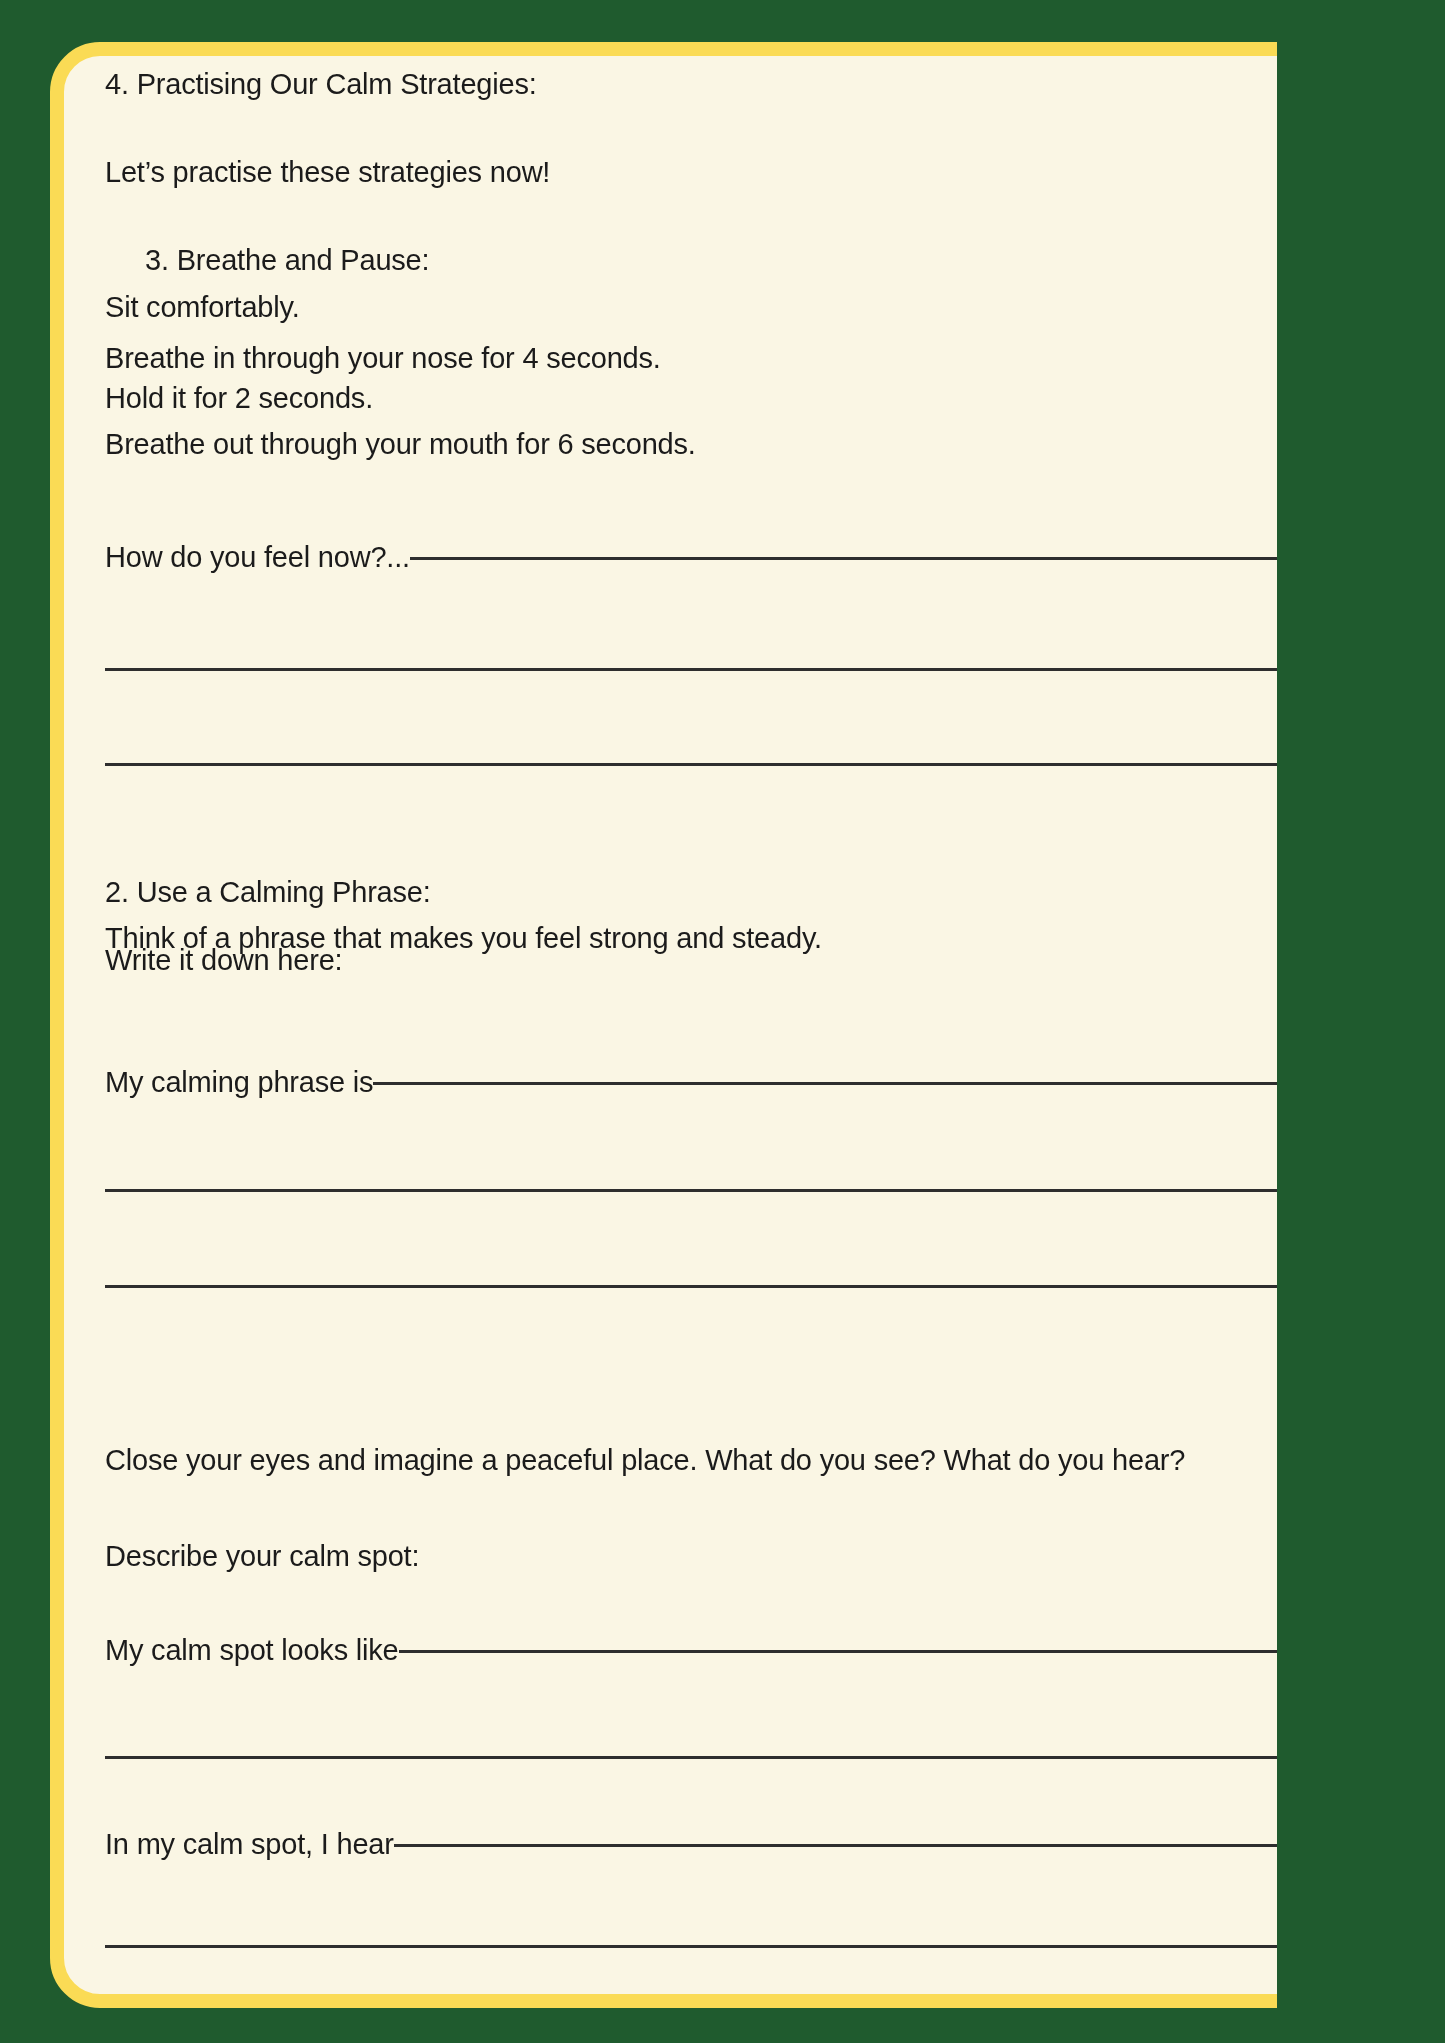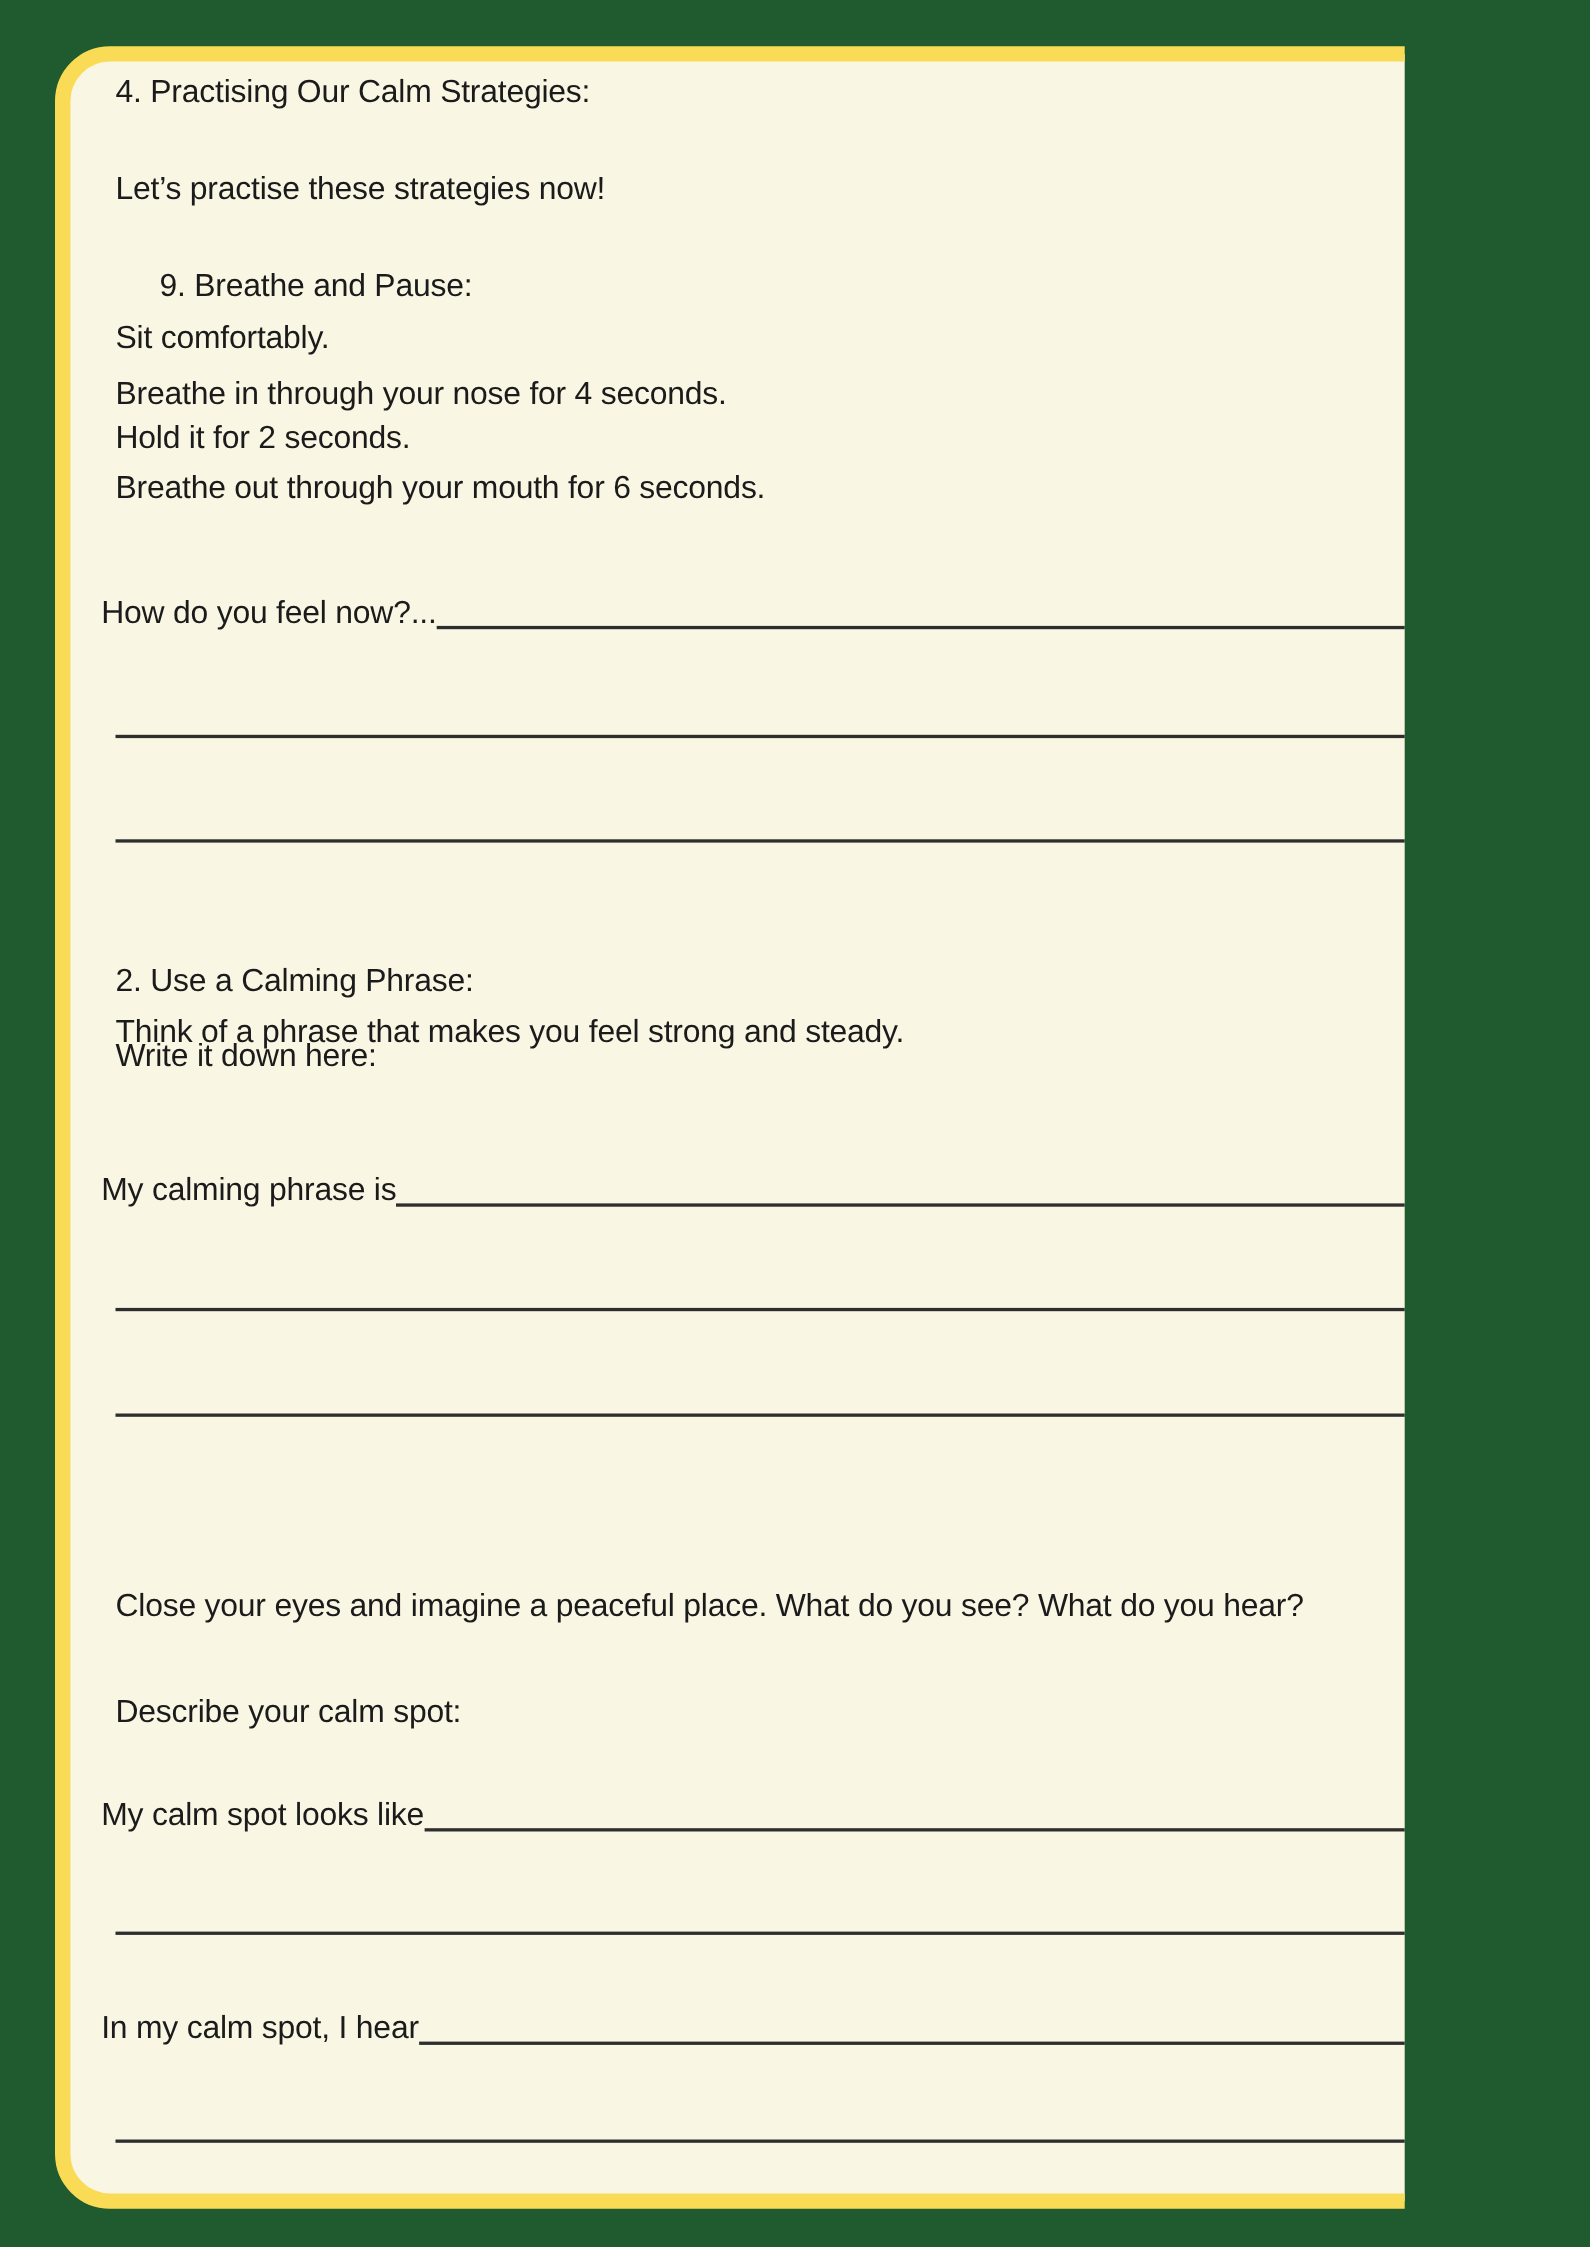--- a/index.html
+++ b/index.html
@@ -27,24 +27,24 @@
     left:105px;
     font-size:29px;
     line-height:40px;
     letter-spacing:-0.2px;
     color:#1B1B1B;
     white-space:pre;
   }
   .indent { left:145px; }
   .prompt-row {
     position:absolute;
-    left:92px;
+    left:105px;
     width:1232px;
     display:flex;
-    align-items:flex-end;
+    align-items:center;
     font-size:29px;
     line-height:40px;
     letter-spacing:-0.2px;
     color:#1B1B1B;
     white-space:pre;
   }
   .write-line {
     flex:1;
     height:8px;
     margin-bottom:5px;
@@ -61,21 +61,21 @@
 </head>
 <body>
 
 <div class="page">
 
   <div class="card"></div>
 
   <div class="line" style="top:64px">4. Practising Our Calm Strategies:</div>
   <div class="line" style="top:152px">Let’s practise these strategies now!</div>
 
-  <div class="line indent" style="top:240px">9. Breathe and Pause:</div>
+  <div class="line indent" style="top:240px">3. Breathe and Pause:</div>
   <div class="line" style="top:287px">Sit comfortably.</div>
   <div class="line" style="top:338px">Breathe in through your nose for 4 seconds.</div>
   <div class="line" style="top:378px">Hold it for 2 seconds.</div>
   <div class="line" style="top:424px">Breathe out through your mouth for 6 seconds.</div>
 
   <div class="prompt-row" style="top:537px">
     <span>How do you feel now?...</span>
     <div class="write-line"></div>
   </div>
   <div class="rule" style="top:668px"></div>

